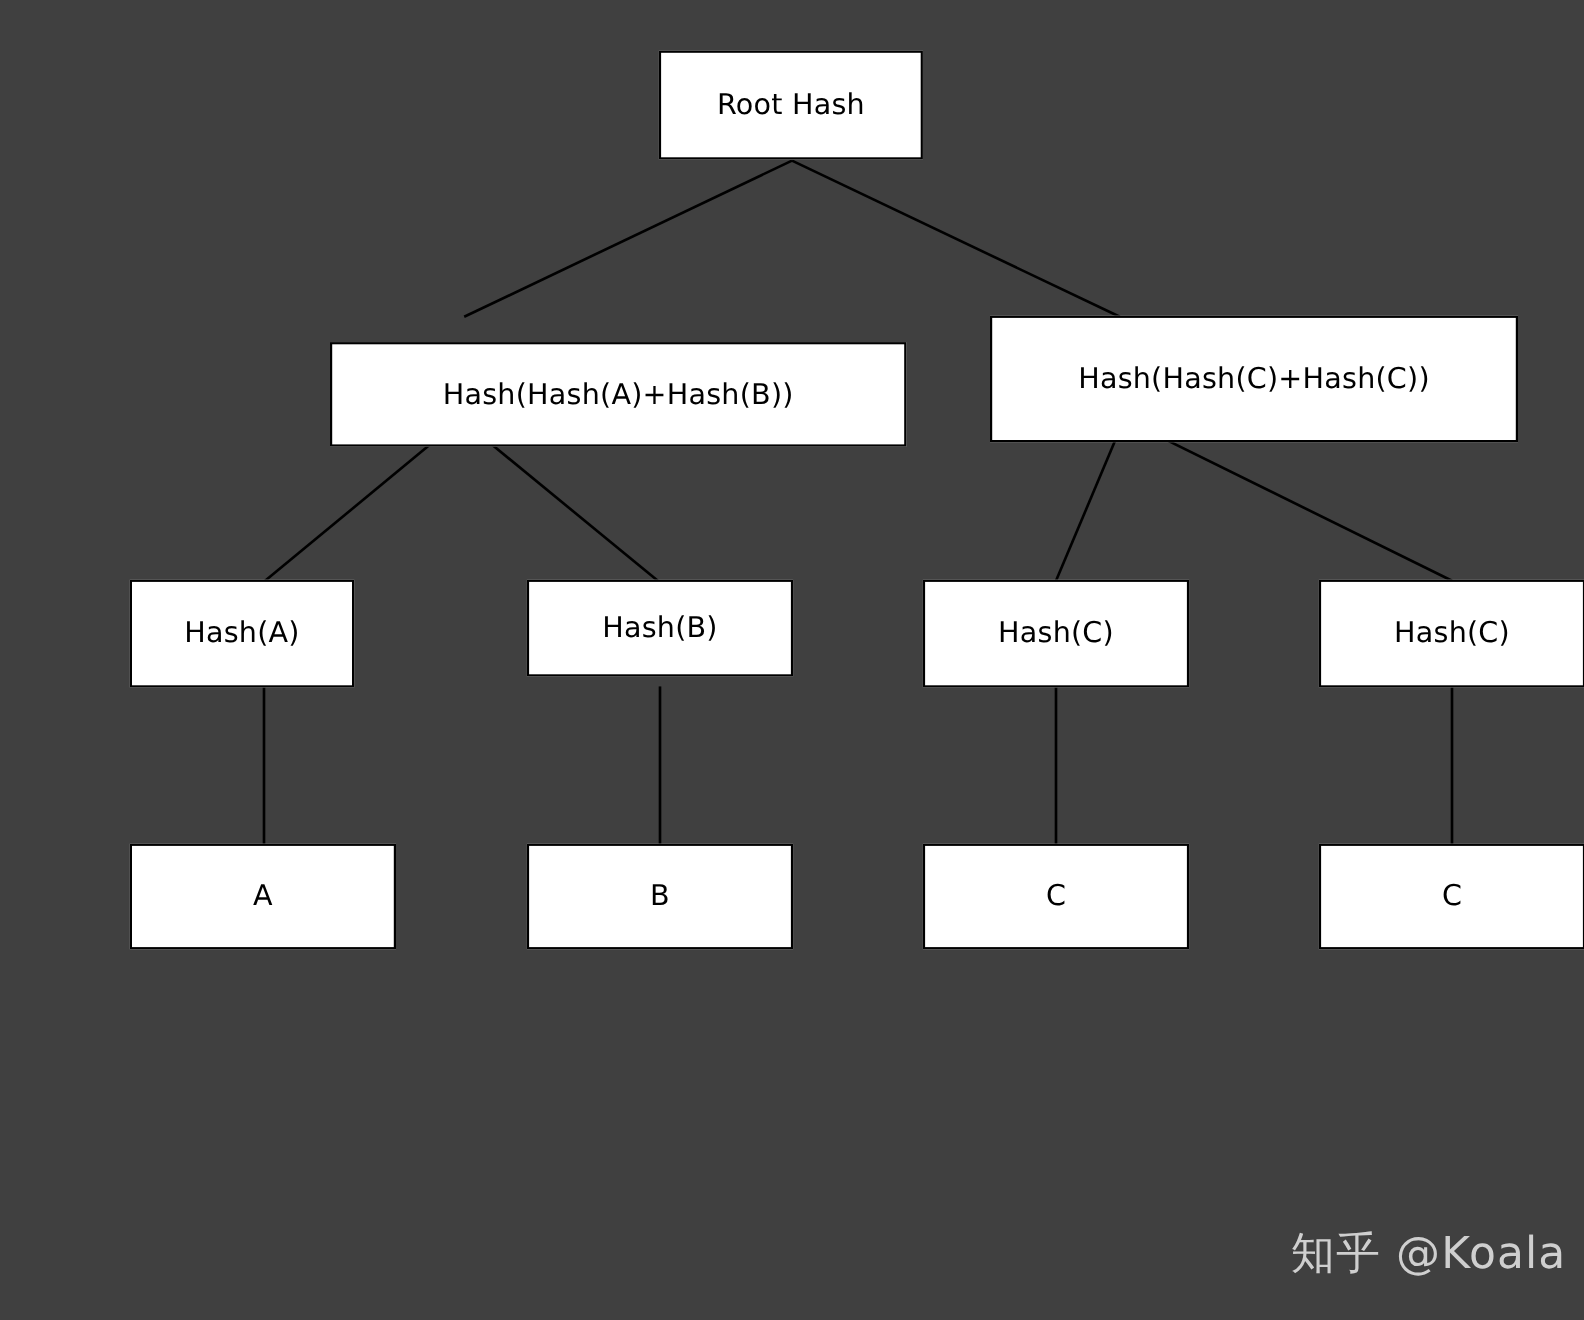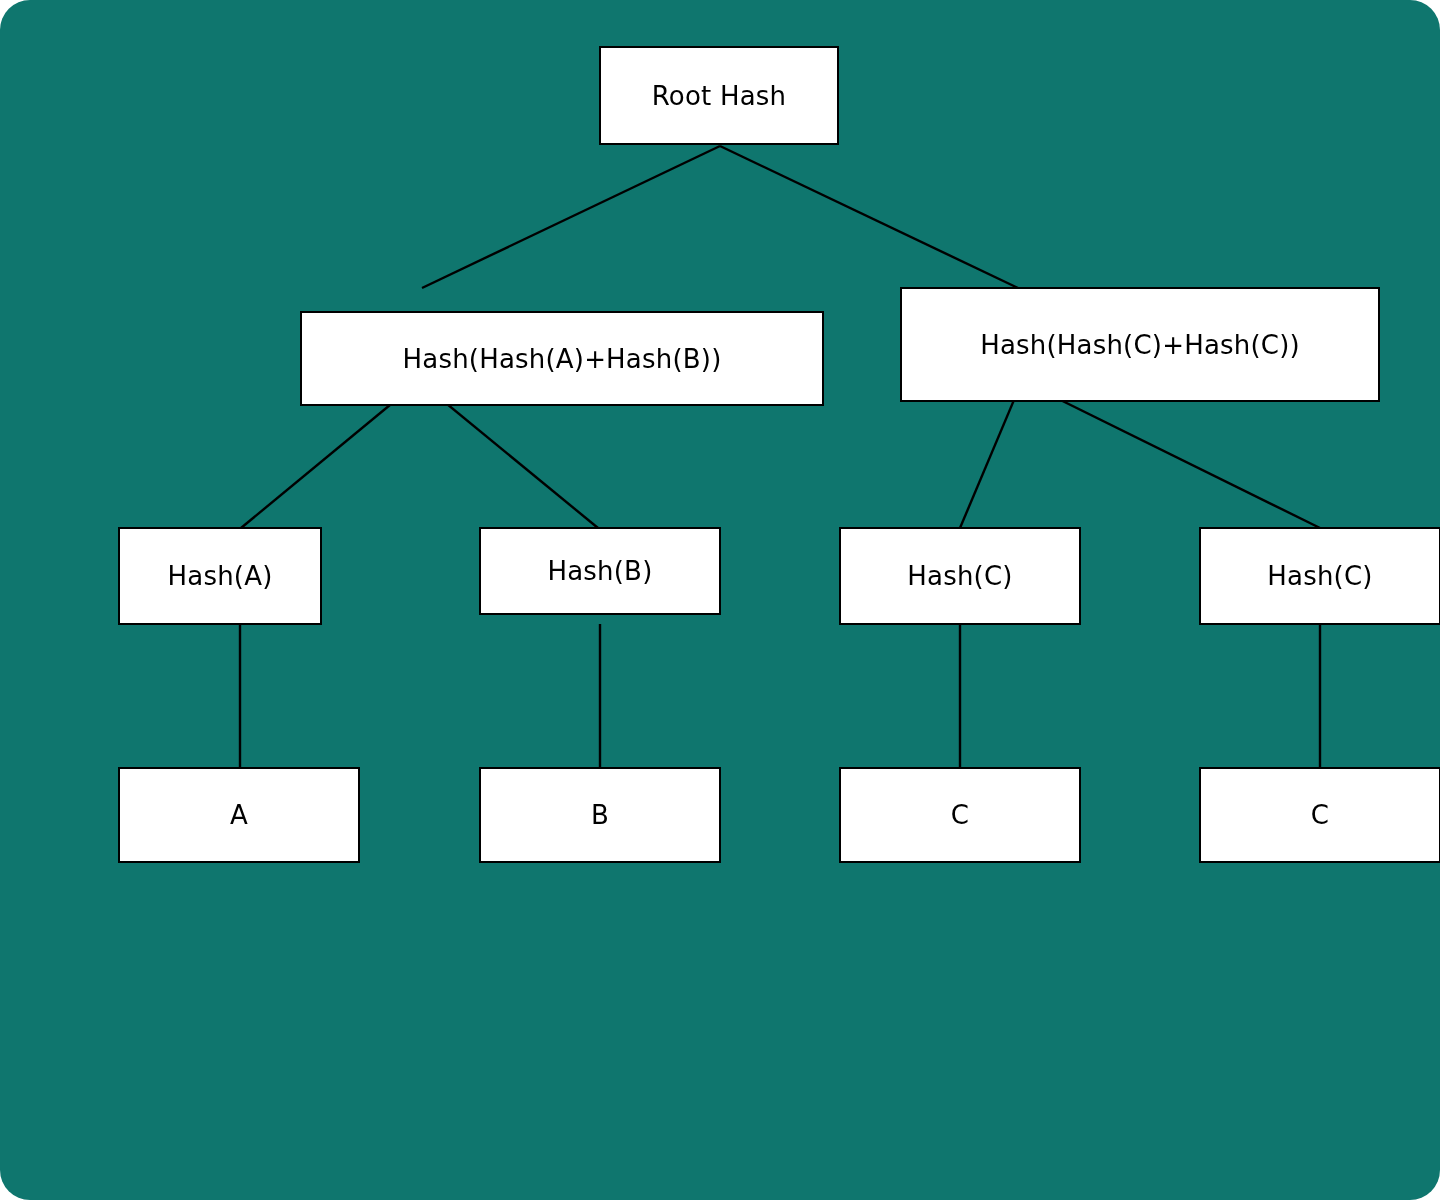--- a/index.html
+++ b/index.html
@@ -7,23 +7,22 @@
     padding: 0;
     background: #ffffff;
   }
   body {
     font-family: "DejaVu Sans", sans-serif;
   }
   #canvas {
     position: relative;
     width: 1440px;
     height: 1200px;
-    background: #0f766e;
+    background: #404040;
     overflow: hidden;
-    border-radius: 30px;
   }
   #edges {
     position: absolute;
     left: 0;
     top: 0;
     width: 1440px;
     height: 1200px;
     pointer-events: none;
   }
   .node {
@@ -133,14 +132,15 @@
   <div class="node" id="node-data-b">
     <span class="node-label">B</span>
   </div>
   <div class="node" id="node-data-c1">
     <span class="node-label">C</span>
   </div>
   <div class="node" id="node-data-c2">
     <span class="node-label">C</span>
   </div>
 
+  <div id="watermark">知乎 @Koala</div>
 
 </div>
 
 </body></html>

